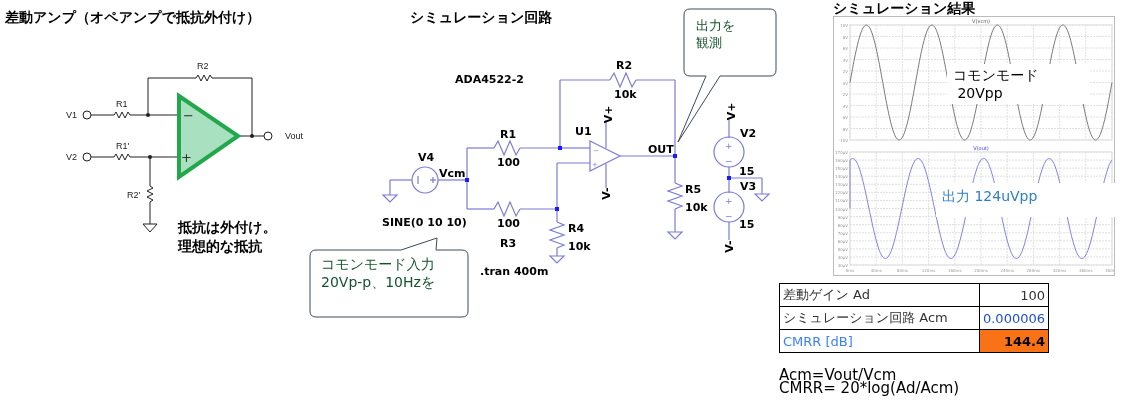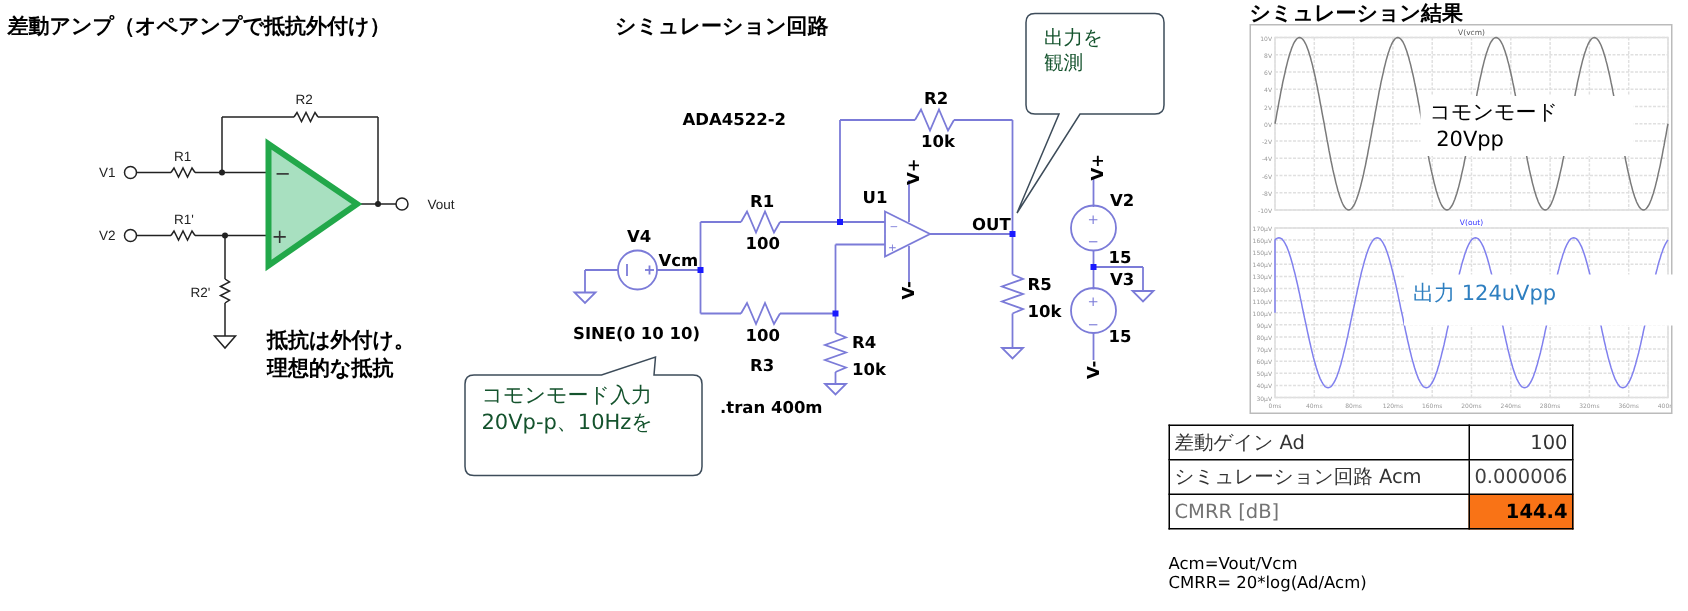--- a/index.html
+++ b/index.html
@@ -7,21 +7,21 @@
   .abs{position:absolute;}
   .title{font-weight:bold;font-size:14px;color:#000;white-space:nowrap;}
   .lt-label{font-family:"Liberation Sans",sans-serif;font-size:9px;color:#222;}
   .sch-label{font-family:"DejaVu Sans",sans-serif;font-weight:bold;font-size:11px;color:#000;}
   .note-jp{font-weight:bold;font-size:14px;line-height:19px;color:#000;}
   .callout-text{font-size:13px;line-height:17px;color:#14532d;}
   .plot-overlay{background:#fff;font-size:14px;line-height:18px;}
   table.res{position:absolute;left:779px;top:283px;width:270px;border-collapse:collapse;font-size:13px;}
   table.res td{border:1.5px solid #000;height:22px;padding:0 3px;}
   table.res td.v{text-align:right;}
-  .formula{font-size:11px;line-height:13px;color:#000;}
+  .formula{font-size:15px;line-height:13px;color:#000;}
 </style>
 </head>
 <body>
 
 <div class="abs title" style="left:5px;top:9px;">差動アンプ（オペアンプで抵抗外付け）</div>
 
 <svg class="abs" style="left:0;top:0;" width="330" height="250">
   <g stroke="#222" stroke-width="1" fill="none">
 
     <circle cx="87" cy="115" r="4"></circle>
@@ -282,24 +282,24 @@
 <div class="abs plot-overlay" style="left:936px;top:183px;width:185px;height:26px;padding:4px 6px;color:#2e7fc0;">出力 124uVpp</div>
 
 <table class="res">
   <tbody>
       <tr>
     <td style="color:#333">差動ゲイン Ad</td>
     <td class="v" style="color:#333">100</td>
   </tr>
   <tr>
     <td style="color:#333">シミュレーション回路 Acm</td>
-    <td class="v" style="color:#404040">0.000006</td>
+    <td class="v" style="color:#1d4ed8">0.000006</td>
   </tr>
   <tr>
-    <td style="color:#737373">CMRR [dB]</td>
+    <td style="color:#3b82f6">CMRR [dB]</td>
     <td class="v" id="cmrr-cell" style="font-weight:bold;background:#f97316;">144.4</td>
   </tr>
 </tbody>
   </table>
 <style>table.res td:first-child{width:205px;}</style>
 
 <div class="abs formula" style="left:779px;top:369px;">
   <div>Acm=Vout/Vcm</div>
   <div>CMRR= 20*log(Ad/Acm)</div>
 </div>

